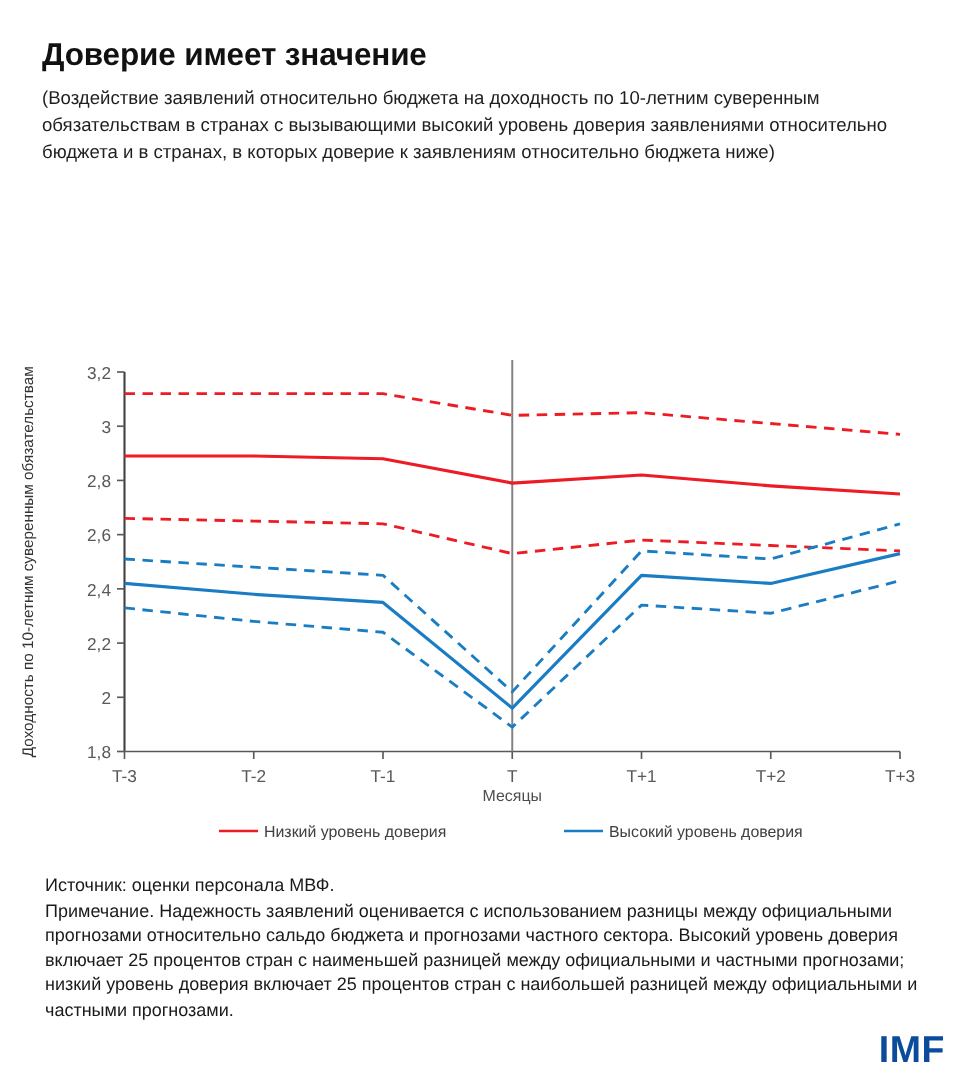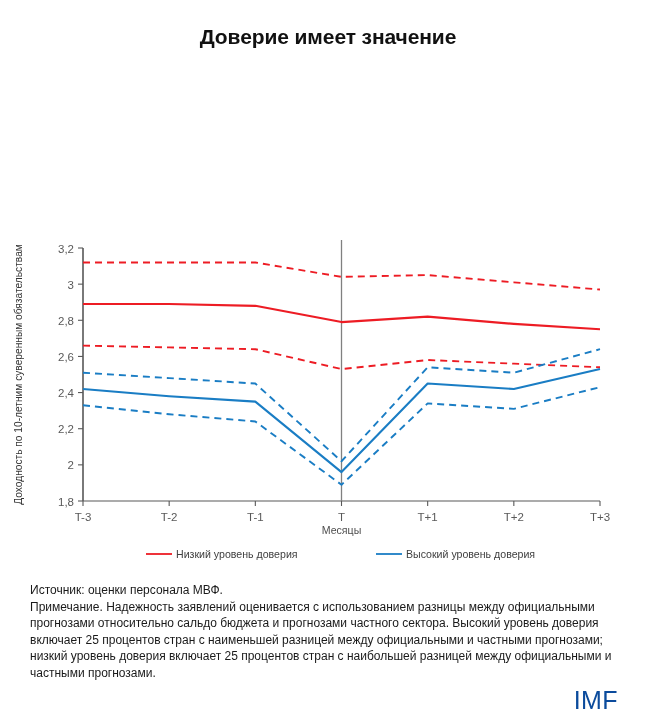--- a/index.html
+++ b/index.html
@@ -27,21 +27,20 @@
     top: 24px;
     width: 600px;
   }
   .title {
     font-size: 21px;
     font-weight: bold;
     line-height: 1.22;
     letter-spacing: -0.1px;
     color: #111111;
     margin: 0 0 2px 0;
-    text-align: center;
   }
   .subtitle {
     font-size: 17.5px;
     font-weight: normal;
     line-height: 1.28;
     color: #1a1a1a;
     margin: 0;
     max-width: 570px;
   }
   .paren {
@@ -71,36 +70,37 @@
     top: 582px;
     width: 600px;
     font-size: 12px;
     line-height: 1.38;
     color: #1a1a1a;
   }
   .notes p { margin: 0; }
 
   .logo {
     position: absolute;
-    right: 32px;
+    right: 20px;
     bottom: 12px;
     font-size: 25px;
-    font-weight: normal;
+    font-weight: bold;
     letter-spacing: 0.4px;
     color: #0b4b9c;
     font-family: "Liberation Sans", sans-serif;
   }
 </style>
 </head>
 <body>
 
 <div class="page">
 
   <div class="header">
     <h1 class="title">Доверие имеет значение</h1>
+    <p class="paren">(Воздействие заявлений относительно бюджета на доходность по 10-летним суверенным обязательствам в странах с вызывающими высокий уровень доверия заявлениями относительно бюджета и в странах, в которых доверие к заявлениям относительно бюджета ниже)</p>
   </div>
 
   <div class="chart-wrap">
     <svg class="chart-svg" id="chart" width="650" height="332" viewBox="0 0 650 332">
         <line x1="83" y1="20" x2="83" y2="273" stroke="#404040" stroke-width="1.4"></line>
         <line x1="83" y1="273" x2="600" y2="273" stroke="#595959" stroke-width="1.1"></line>
         <line x1="78" y1="273" x2="83" y2="273" stroke="#595959" stroke-width="1.1"></line>
         <text x="74" y="277.5" text-anchor="end" font-family="&quot;Liberation Sans&quot;, sans-serif" font-size="11.5" fill="#595959">1,8</text>
         <line x1="78" y1="236.85714285714286" x2="83" y2="236.85714285714286" stroke="#595959" stroke-width="1.1"></line>
         <text x="74" y="241.35714285714286" text-anchor="end" font-family="&quot;Liberation Sans&quot;, sans-serif" font-size="11.5" fill="#595959">2</text>

